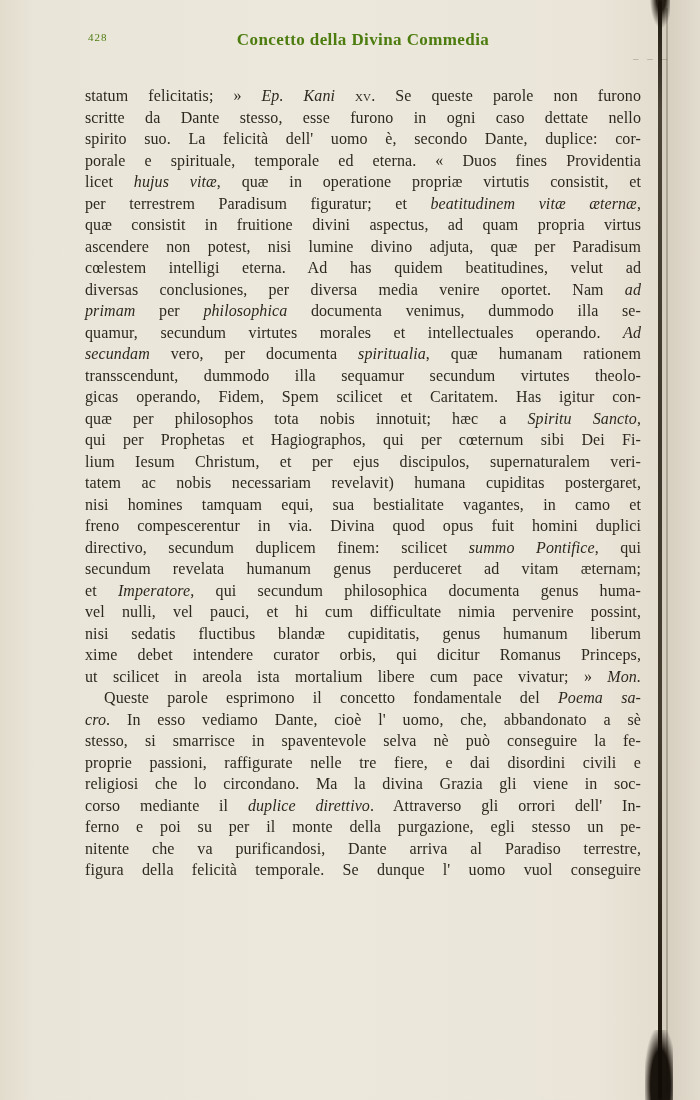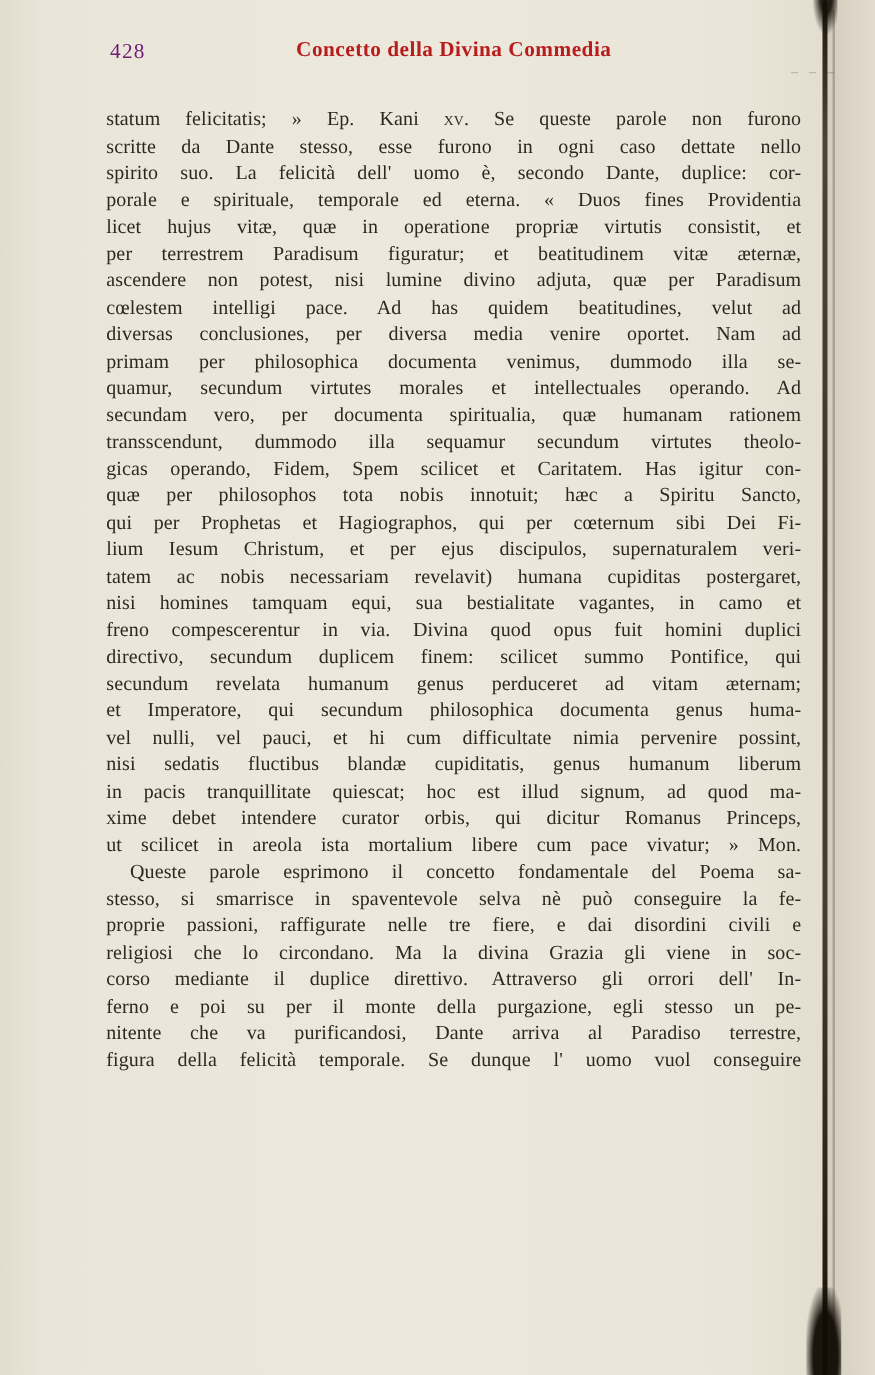--- a/index.html
+++ b/index.html
@@ -11,39 +11,39 @@
     position:relative;
     background:#ebe7db;
   }
   .scan-bg {
     position:absolute; inset:0;
     background:linear-gradient(90deg,#e2dccd 0%, #e9e5d8 5%, #ece8dc 45%, #eae5d8 85%, #e4ded0 93%, #e7e1d3 100%);
   }
   .header-row { position:absolute; top:30px; left:85px; width:556px; height:24px; }
   .page-number {
     position:absolute; left:3px; top:1px;
-    font-size:17px; letter-spacing:1px; color:#701a75;
+    font-size:11px; letter-spacing:1px; color:#4d7c0f;
   }
   .page-title {
     position:absolute; left:0; right:0; top:0;
     text-align:center; font-weight:bold; font-size:17px;
-    letter-spacing:0.4px; color:#b91c1c;
+    letter-spacing:0.4px; color:#4d7c0f;
   }
   .pencil-mark {
     position:absolute; top:52px; left:600px; width:70px;
     color:#a29a88; font-size:11px; letter-spacing:3px; text-align:right;
   }
   .text-block {
     position:absolute; top:85px; left:85px; width:556px;
     font-size:16px; line-height:21.5px; letter-spacing:0.1px;
   }
   .line { text-align:justify; text-align-last:justify; }
   .line.end { text-align-last:left; }
   .line.indent { text-indent:19px; }
-  .it { }
+  .it { font-style:italic; }
   .sc { font-variant:small-caps; }
   .edge-line {
     position:absolute; top:0; bottom:0; left:658px; width:4px; border-radius:2px;
     background:linear-gradient(#1d180f, #4a4336 10%, #3d372b 40%, #453e31 65%, #2b2317 88%, #150f08);
   }
   .edge-line-2 {
     position:absolute; top:8px; bottom:6px; left:666px; width:2px;
     background:rgba(74,63,46,0.30); border-radius:1px;
   }
   .edge-shade {
@@ -72,45 +72,46 @@
 <div class="pencil-mark">– –  –</div>
 
 <div class="text-block">
     <div>
       <div class="line"><span>statum felicitatis; » </span><span class="it">Ep. Kani</span><span> </span><span class="sc">xv</span><span>. Se queste parole non furono</span></div>
       <div class="line"><span>scritte da Dante stesso, esse furono in ogni caso dettate nello</span></div>
       <div class="line"><span>spirito suo. La felicità dell' uomo è, secondo Dante, duplice: cor-</span></div>
       <div class="line"><span>porale e spirituale, temporale ed eterna. « Duos fines Providentia</span></div>
       <div class="line"><span>licet </span><span class="it">hujus vitæ</span><span>, quæ in operatione propriæ virtutis consistit, et</span></div>
       <div class="line"><span>per terrestrem Paradisum figuratur; et </span><span class="it">beatitudinem vitæ æternæ</span><span>,</span></div>
+      <div class="line"><span>quæ consistit in fruitione divini aspectus, ad quam propria virtus</span></div>
       <div class="line"><span>ascendere non potest, nisi lumine divino adjuta, quæ per Paradisum</span></div>
-      <div class="line"><span>cœlestem intelligi pace. Ad has quidem beatitudines, velut ad</span></div>
+      <div class="line"><span>cœlestem intelligi eterna. Ad has quidem beatitudines, velut ad</span></div>
       <div class="line"><span>diversas conclusiones, per diversa media venire oportet. Nam </span><span class="it">ad</span></div>
       <div class="line"><span class="it">primam</span><span> per </span><span class="it">philosophica</span><span> documenta venimus, dummodo illa se-</span></div>
       <div class="line"><span>quamur, secundum virtutes morales et intellectuales operando. </span><span class="it">Ad</span></div>
       <div class="line"><span class="it">secundam</span><span> vero, per documenta </span><span class="it">spiritualia</span><span>, quæ humanam rationem</span></div>
       <div class="line"><span>transscendunt, dummodo illa sequamur secundum virtutes theolo-</span></div>
       <div class="line"><span>gicas operando, Fidem, Spem scilicet et Caritatem. Has igitur con-</span></div>
       <div class="line"><span>quæ per philosophos tota nobis innotuit; hæc a </span><span class="it">Spiritu Sancto</span><span>,</span></div>
       <div class="line"><span>qui per Prophetas et Hagiographos, qui per cœternum sibi Dei Fi-</span></div>
       <div class="line"><span>lium Iesum Christum, et per ejus discipulos, supernaturalem veri-</span></div>
       <div class="line"><span>tatem ac nobis necessariam revelavit) humana cupiditas postergaret,</span></div>
       <div class="line"><span>nisi homines tamquam equi, sua bestialitate vagantes, in camo et</span></div>
       <div class="line"><span>freno compescerentur in via. Divina quod opus fuit homini duplici</span></div>
       <div class="line"><span>directivo, secundum duplicem finem: scilicet </span><span class="it">summo Pontifice</span><span>, qui</span></div>
       <div class="line"><span>secundum revelata humanum genus perduceret ad vitam æternam;</span></div>
       <div class="line"><span>et </span><span class="it">Imperatore</span><span>, qui secundum philosophica documenta genus huma-</span></div>
       <div class="line"><span>vel nulli, vel pauci, et hi cum difficultate nimia pervenire possint,</span></div>
       <div class="line"><span>nisi sedatis fluctibus blandæ cupiditatis, genus humanum liberum</span></div>
-      <div class="line"><span>in pacis tranquillitate quiescat; hoc est illud signum, ad quod ma-</span></div>
       <div class="line"><span>xime debet intendere curator orbis, qui dicitur Romanus Princeps,</span></div>
       <div class="line"><span>ut scilicet in areola ista mortalium libere cum pace vivatur; » </span><span class="it">Mon.</span></div>
     </div>
     <div>
       <div class="line indent"><span>Queste parole esprimono il concetto fondamentale del </span><span class="it">Poema sa-</span></div>
+      <div class="line"><span class="it">cro</span><span>. In esso vediamo Dante, cioè l' uomo, che, abbandonato a sè</span></div>
       <div class="line"><span>stesso, si smarrisce in spaventevole selva nè può conseguire la fe-</span></div>
       <div class="line"><span>proprie passioni, raffigurate nelle tre fiere, e dai disordini civili e</span></div>
       <div class="line"><span>religiosi che lo circondano. Ma la divina Grazia gli viene in soc-</span></div>
       <div class="line"><span>corso mediante il </span><span class="it">duplice direttivo</span><span>. Attraverso gli orrori dell' In-</span></div>
       <div class="line"><span>ferno e poi su per il monte della purgazione, egli stesso un pe-</span></div>
       <div class="line"><span>nitente che va purificandosi, Dante arriva al Paradiso terrestre,</span></div>
       <div class="line"><span>figura della felicità temporale. Se dunque l' uomo vuol conseguire</span></div>
     </div>
   </div>
 

